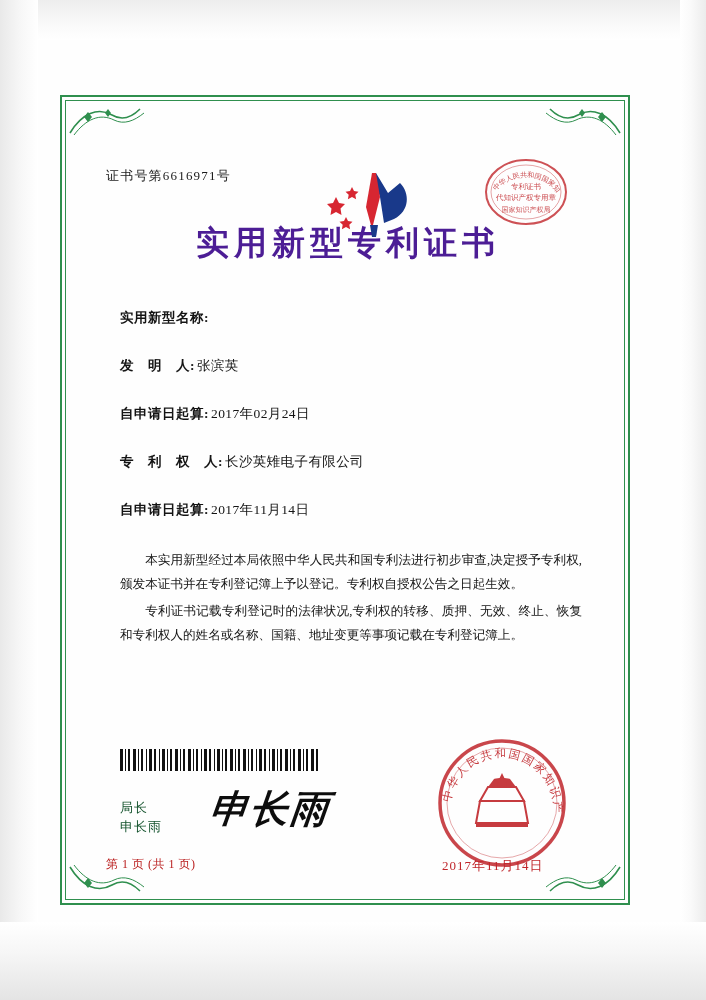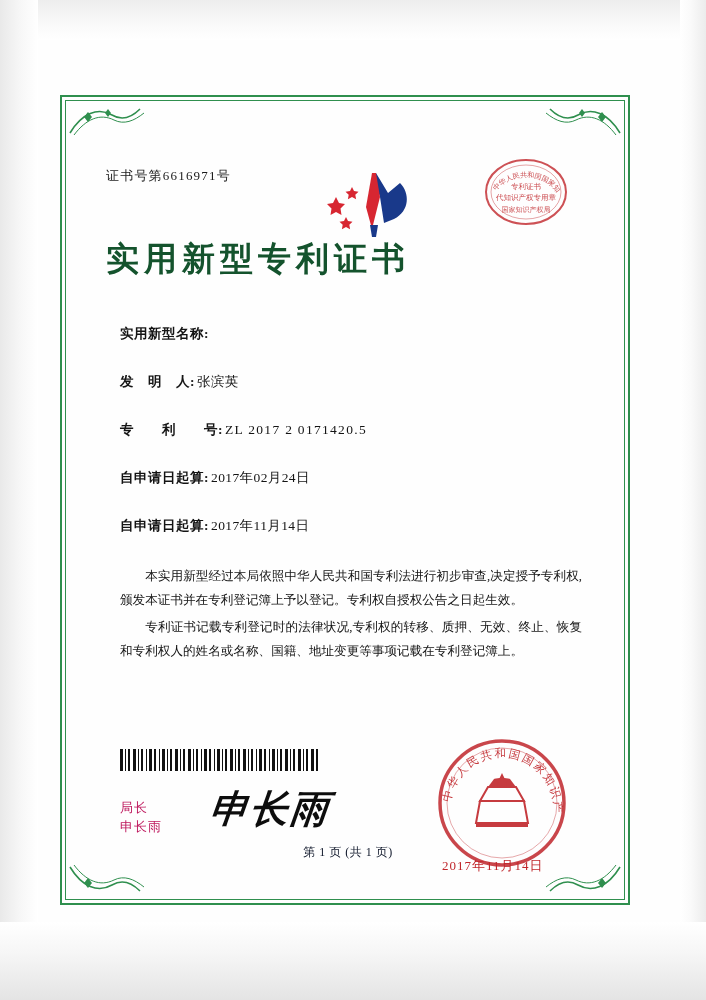--- a/index.html
+++ b/index.html
@@ -101,26 +101,27 @@
   .logo {
     position: absolute;
     left: 208px;
     top: 28px;
     width: 120px;
     height: 86px;
   }
 
   
   .main-title {
+    text-align: center;
     font-family: "DejaVu Sans", sans-serif;
     font-weight: bold;
     font-size: 33px;
     letter-spacing: 5px;
-    color: #14532d;
-    margin-top: 52px;
+    color: #4c1d95;
+    margin-top: 36px;
   }
 
   
   .fields {
     margin-top: 42px;
     padding-left: 14px;
     font-size: 13.5px;
     color: #141414;
     line-height: 1.55;
   }
@@ -165,21 +166,21 @@
     width: 200px;
     height: 22px;
   }
 
   
   .sig-block {
     position: absolute;
     left: 14px;
     top: 660px;
     font-size: 13px;
-    color: #be185d;
+    color: #14532d;
     line-height: 1.45;
     letter-spacing: 1px;
   }
   .handwriting {
     position: absolute;
     left: 104px;
     top: 645px;
     font-family: "DejaVu Serif", serif;
     font-size: 38px;
     font-weight: bold;
@@ -212,24 +213,24 @@
     right: 18px;
     top: 16px;
     width: 92px;
     height: 74px;
   }
 
   
   .page-footer {
     position: absolute;
     left: 0; right: 0;
-    bottom: 24px;
-    text-align: center;
+    bottom: 12px;
+    text-align: left;
     font-size: 12px;
-    color: #0f172a;
+    color: #b91c1c;
     letter-spacing: 0.5px;
   }
 </style>
 </head>
 <body>
 
 <div id="page-scan">
 
   <div class="scan-edge-top"></div>
   <div class="scan-edge-left"></div>
@@ -305,26 +306,26 @@
 
       <div class="fields">
         <div class="field-row">
           <span class="field-label">实用新型名称:</span>
         </div>
         <div class="field-row">
           <span class="field-label">发　明　人:</span>
           <span class="field-value">张滨英</span>
         </div>
         <div class="field-row">
-          <span class="field-label">专　　利　　号:</span>
-          <span class="field-value mono">ZL 2017 2 0171420.5</span>
+          <span class="field-label">自申请日起算:</span>
+          <span class="field-value">2017年02月24日</span>
         </div>
         <div class="field-row">
-          <span class="field-label">自申请日起算:</span>
-          <span class="field-value">2017年02月24日</span>
+          <span class="field-label">专　利　权　人:</span>
+          <span class="field-value">长沙英雉电子有限公司</span>
         </div>
         <div class="field-row">
           <span class="field-label">自申请日起算:</span>
           <span class="field-value">2017年11月14日</span>
         </div>
       </div>
 
       <div class="body-text">
         <p>本实用新型经过本局依照中华人民共和国专利法进行初步审查,决定授予专利权,颁发本证书并在专利登记簿上予以登记。专利权自授权公告之日起生效。</p>
         <p>专利证书记载专利登记时的法律状况,专利权的转移、质押、无效、终止、恢复和专利权人的姓名或名称、国籍、地址变更等事项记载在专利登记簿上。</p>

